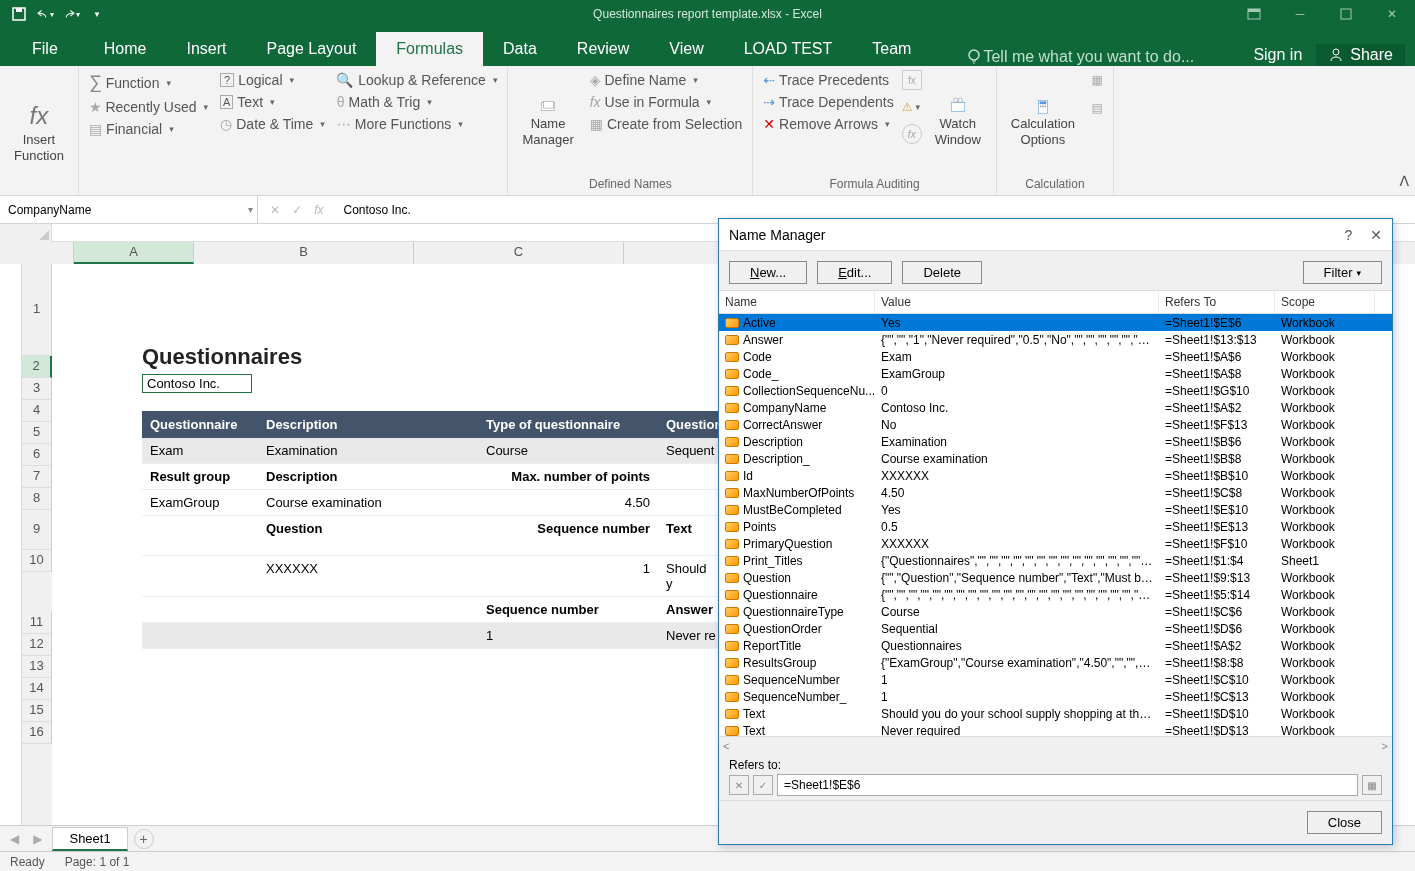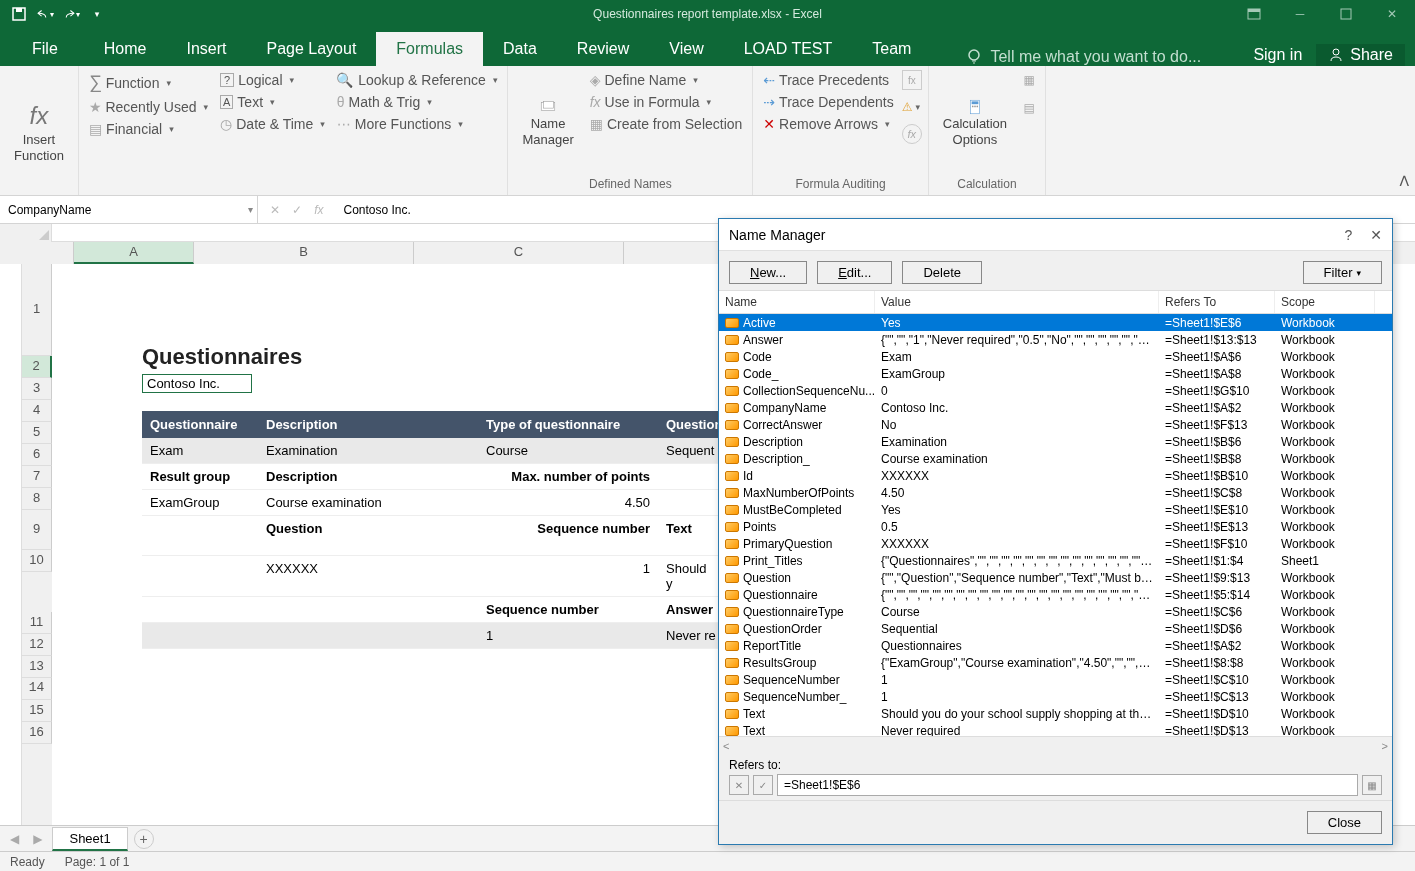--- a/index.html
+++ b/index.html
@@ -11,21 +11,21 @@
 .qat-icon { width: 18px; height: 18px; display: flex; align-items: center; justify-content: center; cursor: pointer; }
 .title-center { position: absolute; left: 50%; transform: translateX(-50%); font-size: 12px; color: #d4e9dd; }
 .win-controls { margin-left: auto; display: flex; }
 .win-btn { width: 46px; height: 28px; display: flex; align-items: center; justify-content: center; color: #a3c9b6; }
 
 
 .ribbon-tabs { height: 38px; background: #0e6837; display: flex; align-items: flex-end; color: #fff; padding: 0 10px; gap: 4px; }
 .file-tab { padding: 8px 22px; font-size: 16px; cursor: pointer; }
 .ribbon-tab { padding: 8px 20px; font-size: 16px; cursor: pointer; }
 .ribbon-tab.active { background: #f3f3f3; color: #217346; }
-.tellme { display: flex; align-items: center; gap: 7px; margin-left: 30px; color: #c3dfd0; font-size: 16px; }
+.tellme { display: flex; align-items: center; gap: 0; margin-left: 30px; color: #c3dfd0; font-size: 16px; }
 .tellme input { background: transparent; border: none; color: #c3dfd0; font-size: 16px; width: 240px; outline: none; }
 .tellme input::placeholder { color: #c3dfd0; }
 .account { margin-left: auto; display: flex; gap: 14px; align-items: center; color: #fff; font-size: 16px; }
 .share-btn { background: #0a5a2f; padding: 2px 12px; display: flex; gap: 6px; align-items: center; }
 
 
 .ribbon { height: 130px; background: #f3f3f3; border-bottom: 1px solid #d4d4d4; display: flex; position: relative; }
 .ribbon-group { border-right: 1px solid #e0e0e0; padding: 4px 6px 2px; display: flex; flex-direction: column; }
 .group-content { flex: 1; display: flex; gap: 4px; }
 .group-label { text-align: center; font-size: 12px; color: #666; padding: 2px 0; }
@@ -82,21 +82,21 @@
 .dialog { position: absolute; left: 718px; top: 218px; width: 675px; height: 627px; background: #f0f0f0; border: 1px solid #2a7ab0; box-shadow: 2px 2px 8px rgba(0,0,0,0.2); display: flex; flex-direction: column; z-index: 100; }
 .dlg-title { height: 32px; display: flex; align-items: center; padding: 0 10px; font-size: 14px; background: #fff; border-bottom: 1px solid #e0e0e0; }
 .dlg-title-controls { margin-left: auto; display: flex; gap: 18px; color: #555; font-size: 14px; }
 .dlg-toolbar { padding: 10px 10px 6px; display: flex; gap: 10px; align-items: center; }
 .dlg-btn { padding: 3px 20px; font-size: 13px; background: #f0f0f0; border: 1px solid #888; cursor: pointer; }
 .dlg-btn.filter { margin-left: auto; display: flex; gap: 4px; align-items: center; }
 .dlg-list-head { display: flex; background: #fff; border-top: 1px solid #ddd; border-bottom: 1px solid #ddd; font-size: 12px; color: #333; }
 .dlg-list-head > div { padding: 4px 6px; border-right: 1px solid #eee; }
 .dlg-list { flex: 1; background: #fff; overflow-y: auto; }
 .dlg-row { display: flex; font-size: 12px; align-items: center; height: 17px; }
-.dlg-row.sel { background: #0078d7; color: #ffffff; }
+.dlg-row.sel { background: #0078d7; color: #000000; }
 .dlg-row > div { padding: 1px 6px; white-space: nowrap; overflow: hidden; text-overflow: ellipsis; }
 .name-icon { width: 14px; height: 10px; display: inline-block; background: linear-gradient(135deg, #fc6, #f90); border: 0.5px solid #c70; margin-right: 4px; border-radius: 2px; flex-shrink: 0; }
 .col-name { width: 156px; display: flex; align-items: center; }
 .col-value { width: 284px; }
 .col-refers { width: 116px; }
 .col-scope { width: 100px; }
 .dlg-scroll { height: 18px; background: #f0f0f0; border-top: 1px solid #ddd; display: flex; align-items: center; padding: 0 4px; justify-content: space-between; font-size: 11px; color: #888; }
 .dlg-refers { padding: 4px 10px; font-size: 12px; }
 .dlg-refers-row { display: flex; gap: 4px; align-items: center; margin-top: 2px; }
 .dlg-refers-input { flex: 1; border: 1px solid #aaa; padding: 3px 6px; font-size: 12px; background: #fff; }
@@ -297,20 +297,31 @@
             <span style="color:#c00">✕</span>
             <span>Remove Arrows</span>
             <span class="dropdown-arrow">▾</span>
           </div>
       </div>
       <div class="stack" style="gap:8px">
         <span class="ico" style="border:1px solid #ccc;padding:2px;width:20px;height:20px;color:#aaa;font-size:10px">fx</span>
         <span class="ico" style="color:#e0a030">⚠<span class="dropdown-arrow">▾</span></span>
         <span class="ico" style="border:1px solid #ccc;border-radius:50%;width:20px;height:20px;color:#aaa;font-style:italic;font-size:11px">fx</span>
       </div>
+      <div class="big-btn">
+        <span class="ico">
+            <svg width="32" height="32" viewBox="0 0 32 32">
+              <rect x="4" y="8" width="24" height="16" fill="#fff" stroke="#5b9bd5"></rect>
+              <circle cx="12" cy="4" r="4" fill="none" stroke="#999"></circle>
+              <circle cx="20" cy="4" r="4" fill="none" stroke="#999"></circle>
+            </svg>
+          </span>
+        <span class="label" style="white-space:pre-line">Watch
+Window</span>
+      </div>
     </div>
     <div class="group-label">Formula Auditing</div>
   </div>
   <div class="ribbon-group">
     <div class="group-content">
       <div class="big-btn">
         <span class="ico">
             <svg width="32" height="32" viewBox="0 0 32 32">
               <rect x="8" y="4" width="16" height="24" fill="#fff" stroke="#5b9bd5"></rect>
               <rect x="10" y="6" width="12" height="5" fill="#5b9bd5"></rect>
@@ -369,21 +380,21 @@
         <div class="row-hdr" style="height: 22px; line-height: 20px;">4</div>
         <div class="row-hdr" style="height: 22px; line-height: 20px;">5</div>
         <div class="row-hdr" style="height: 22px; line-height: 20px;">6</div>
         <div class="row-hdr" style="height: 22px; line-height: 20px;">7</div>
         <div class="row-hdr" style="height: 22px; line-height: 20px;">8</div>
         <div class="row-hdr" style="height: 40px; line-height: 38px;">9</div>
         <div class="row-hdr" style="height: 22px; line-height: 20px;">10</div>
         <div class="row-hdr" style="height: 22px; line-height: 20px; margin-top: 40px;">11</div>
         <div class="row-hdr" style="height: 22px; line-height: 20px;">12</div>
         <div class="row-hdr" style="height: 22px; line-height: 20px;">13</div>
-        <div class="row-hdr" style="height: 22px; line-height: 20px; font-family: Liberation Mono, monospace;">14</div>
+        <div class="row-hdr" style="height: 22px; line-height: 20px;">14</div>
         <div class="row-hdr" style="height: 22px; line-height: 20px;">15</div>
         <div class="row-hdr" style="height: 22px; line-height: 20px;">16</div>
       </div>
     <div class="page-canvas">
       <div class="page">
         <div class="report-title">Questionnaires</div>
         <span class="company-box">Contoso Inc.</span>
 
         <div class="header-row">
           <div style="width:116px">Questionnaire</div>

